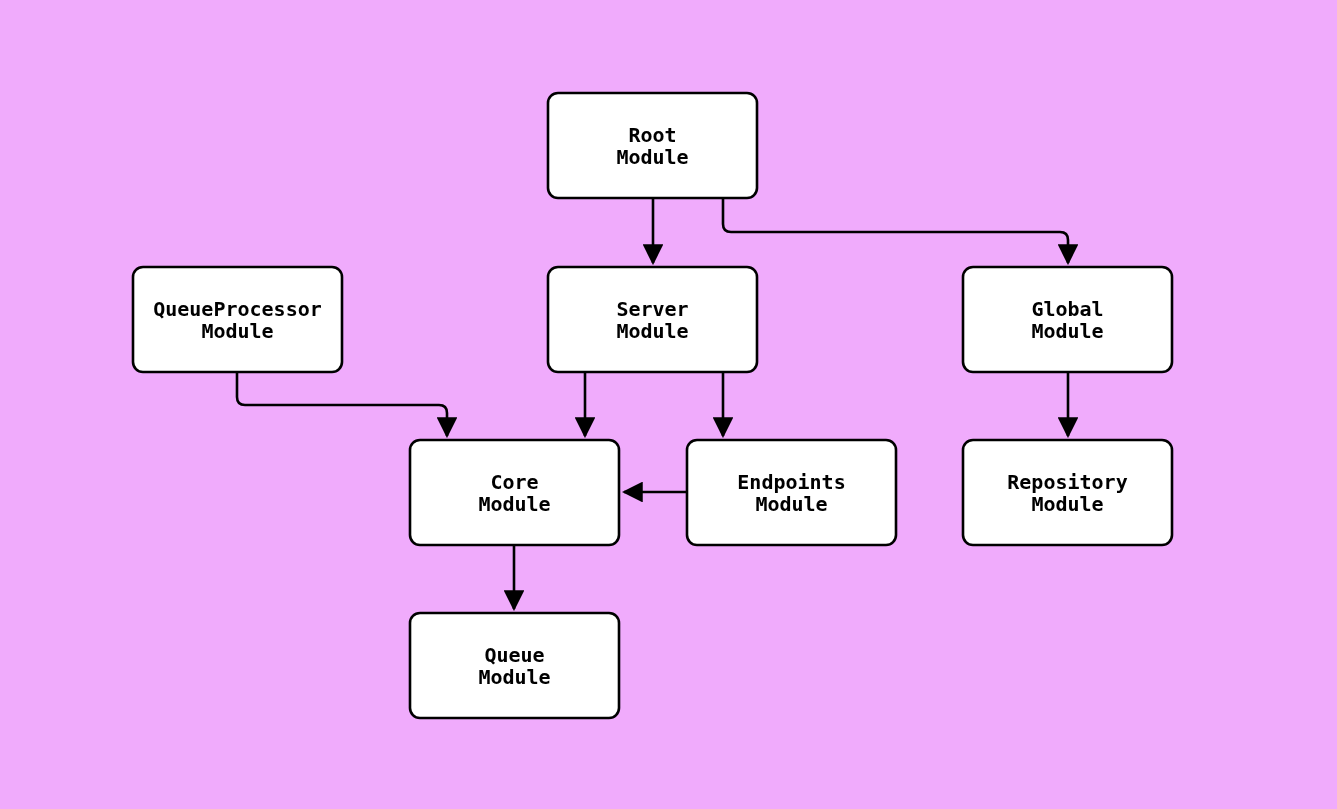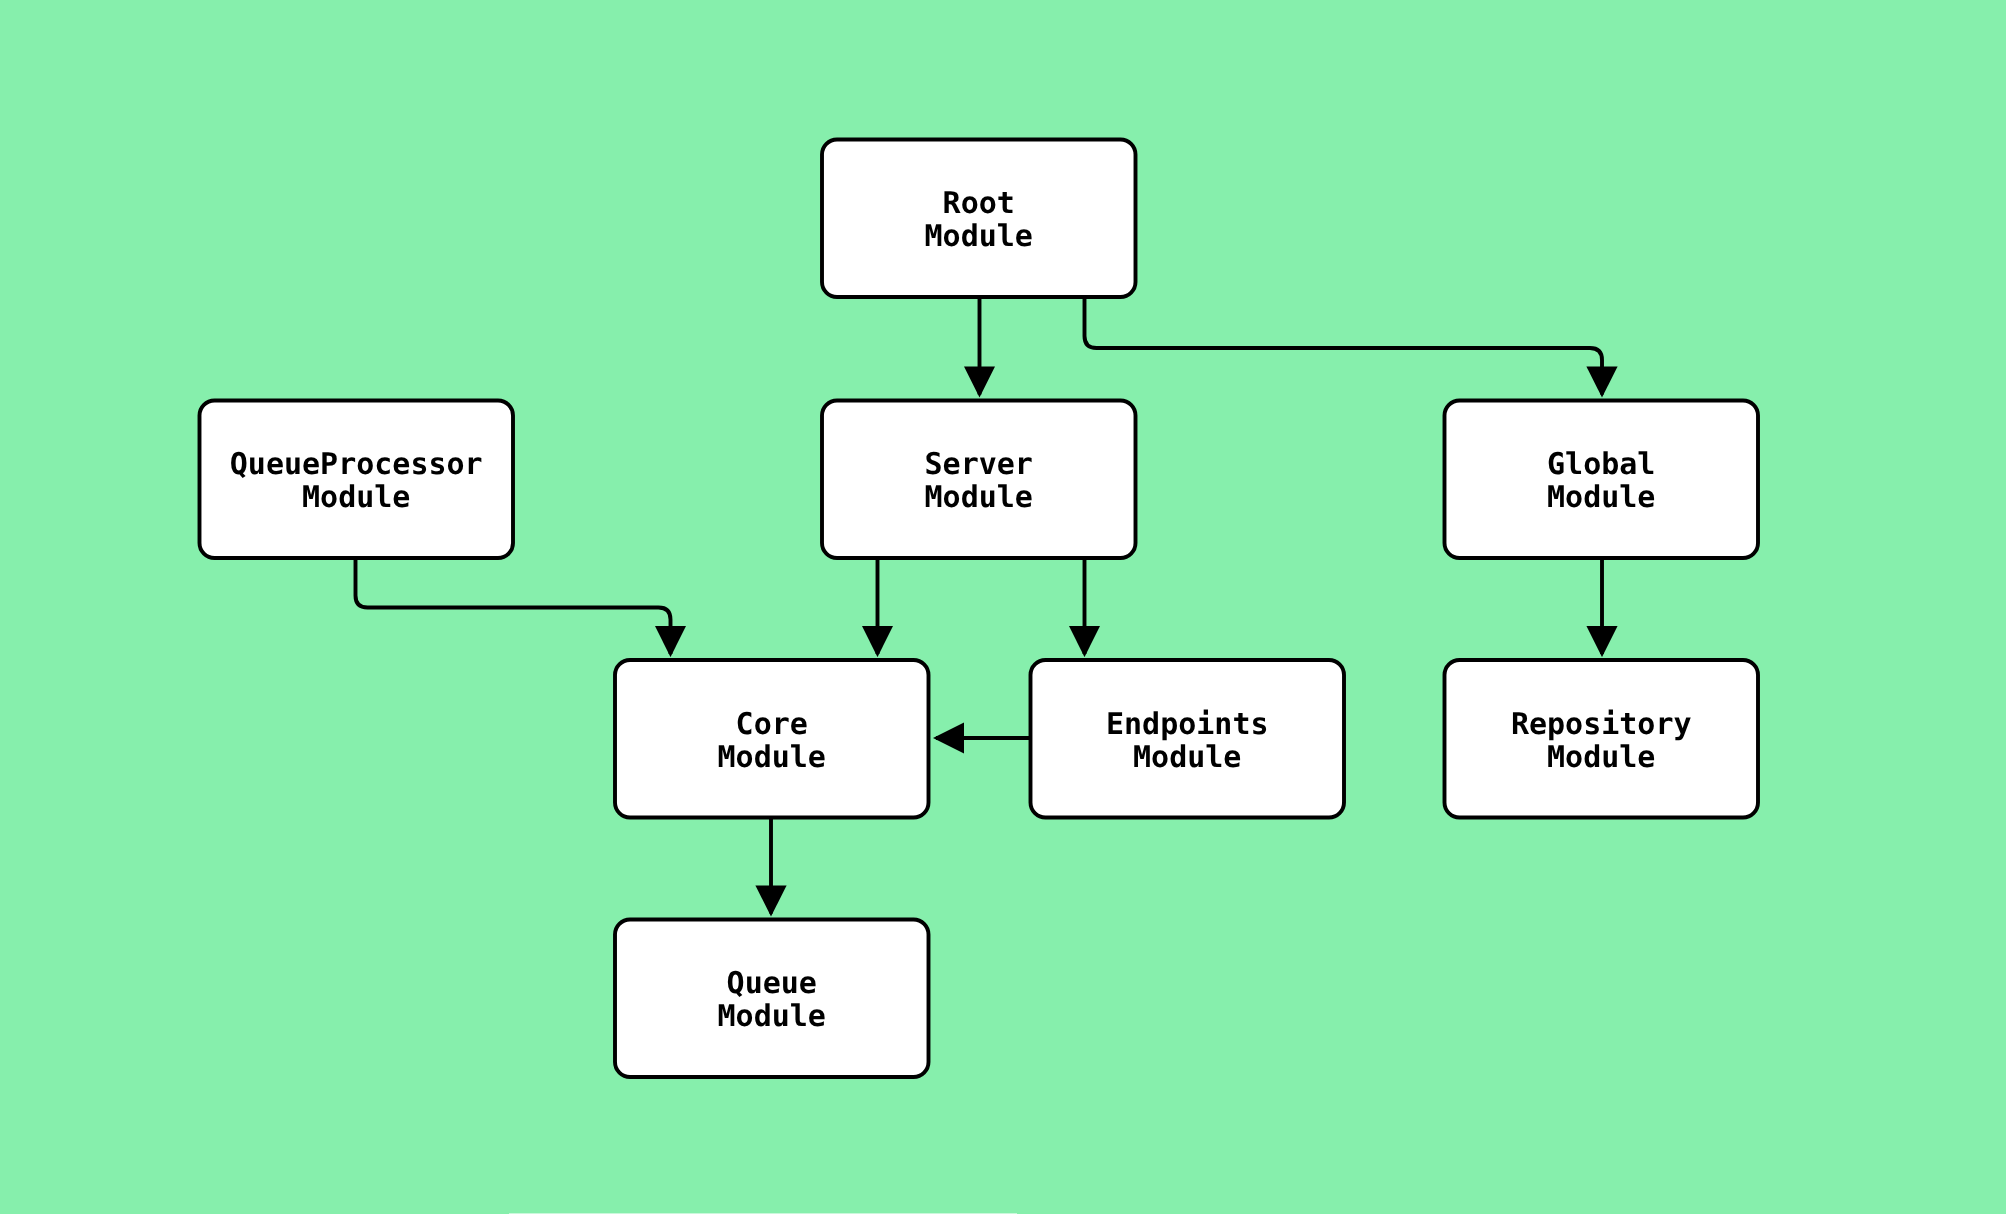--- a/index.html
+++ b/index.html
@@ -4,21 +4,21 @@
 <style>
   html, body {
     margin: 0;
     padding: 0;
     background: #ffffff;
   }
   .canvas {
     position: relative;
     width: 1337px;
     height: 809px;
-    background: #86efac;
+    background: #f0abfc;
     overflow: hidden;
   }
   svg text.label {
     font-family: "DejaVu Sans Mono", "Liberation Mono", monospace;
     font-weight: bold;
     font-size: 20px;
     fill: #000000;
     text-anchor: middle;
     dominant-baseline: central;
   }

